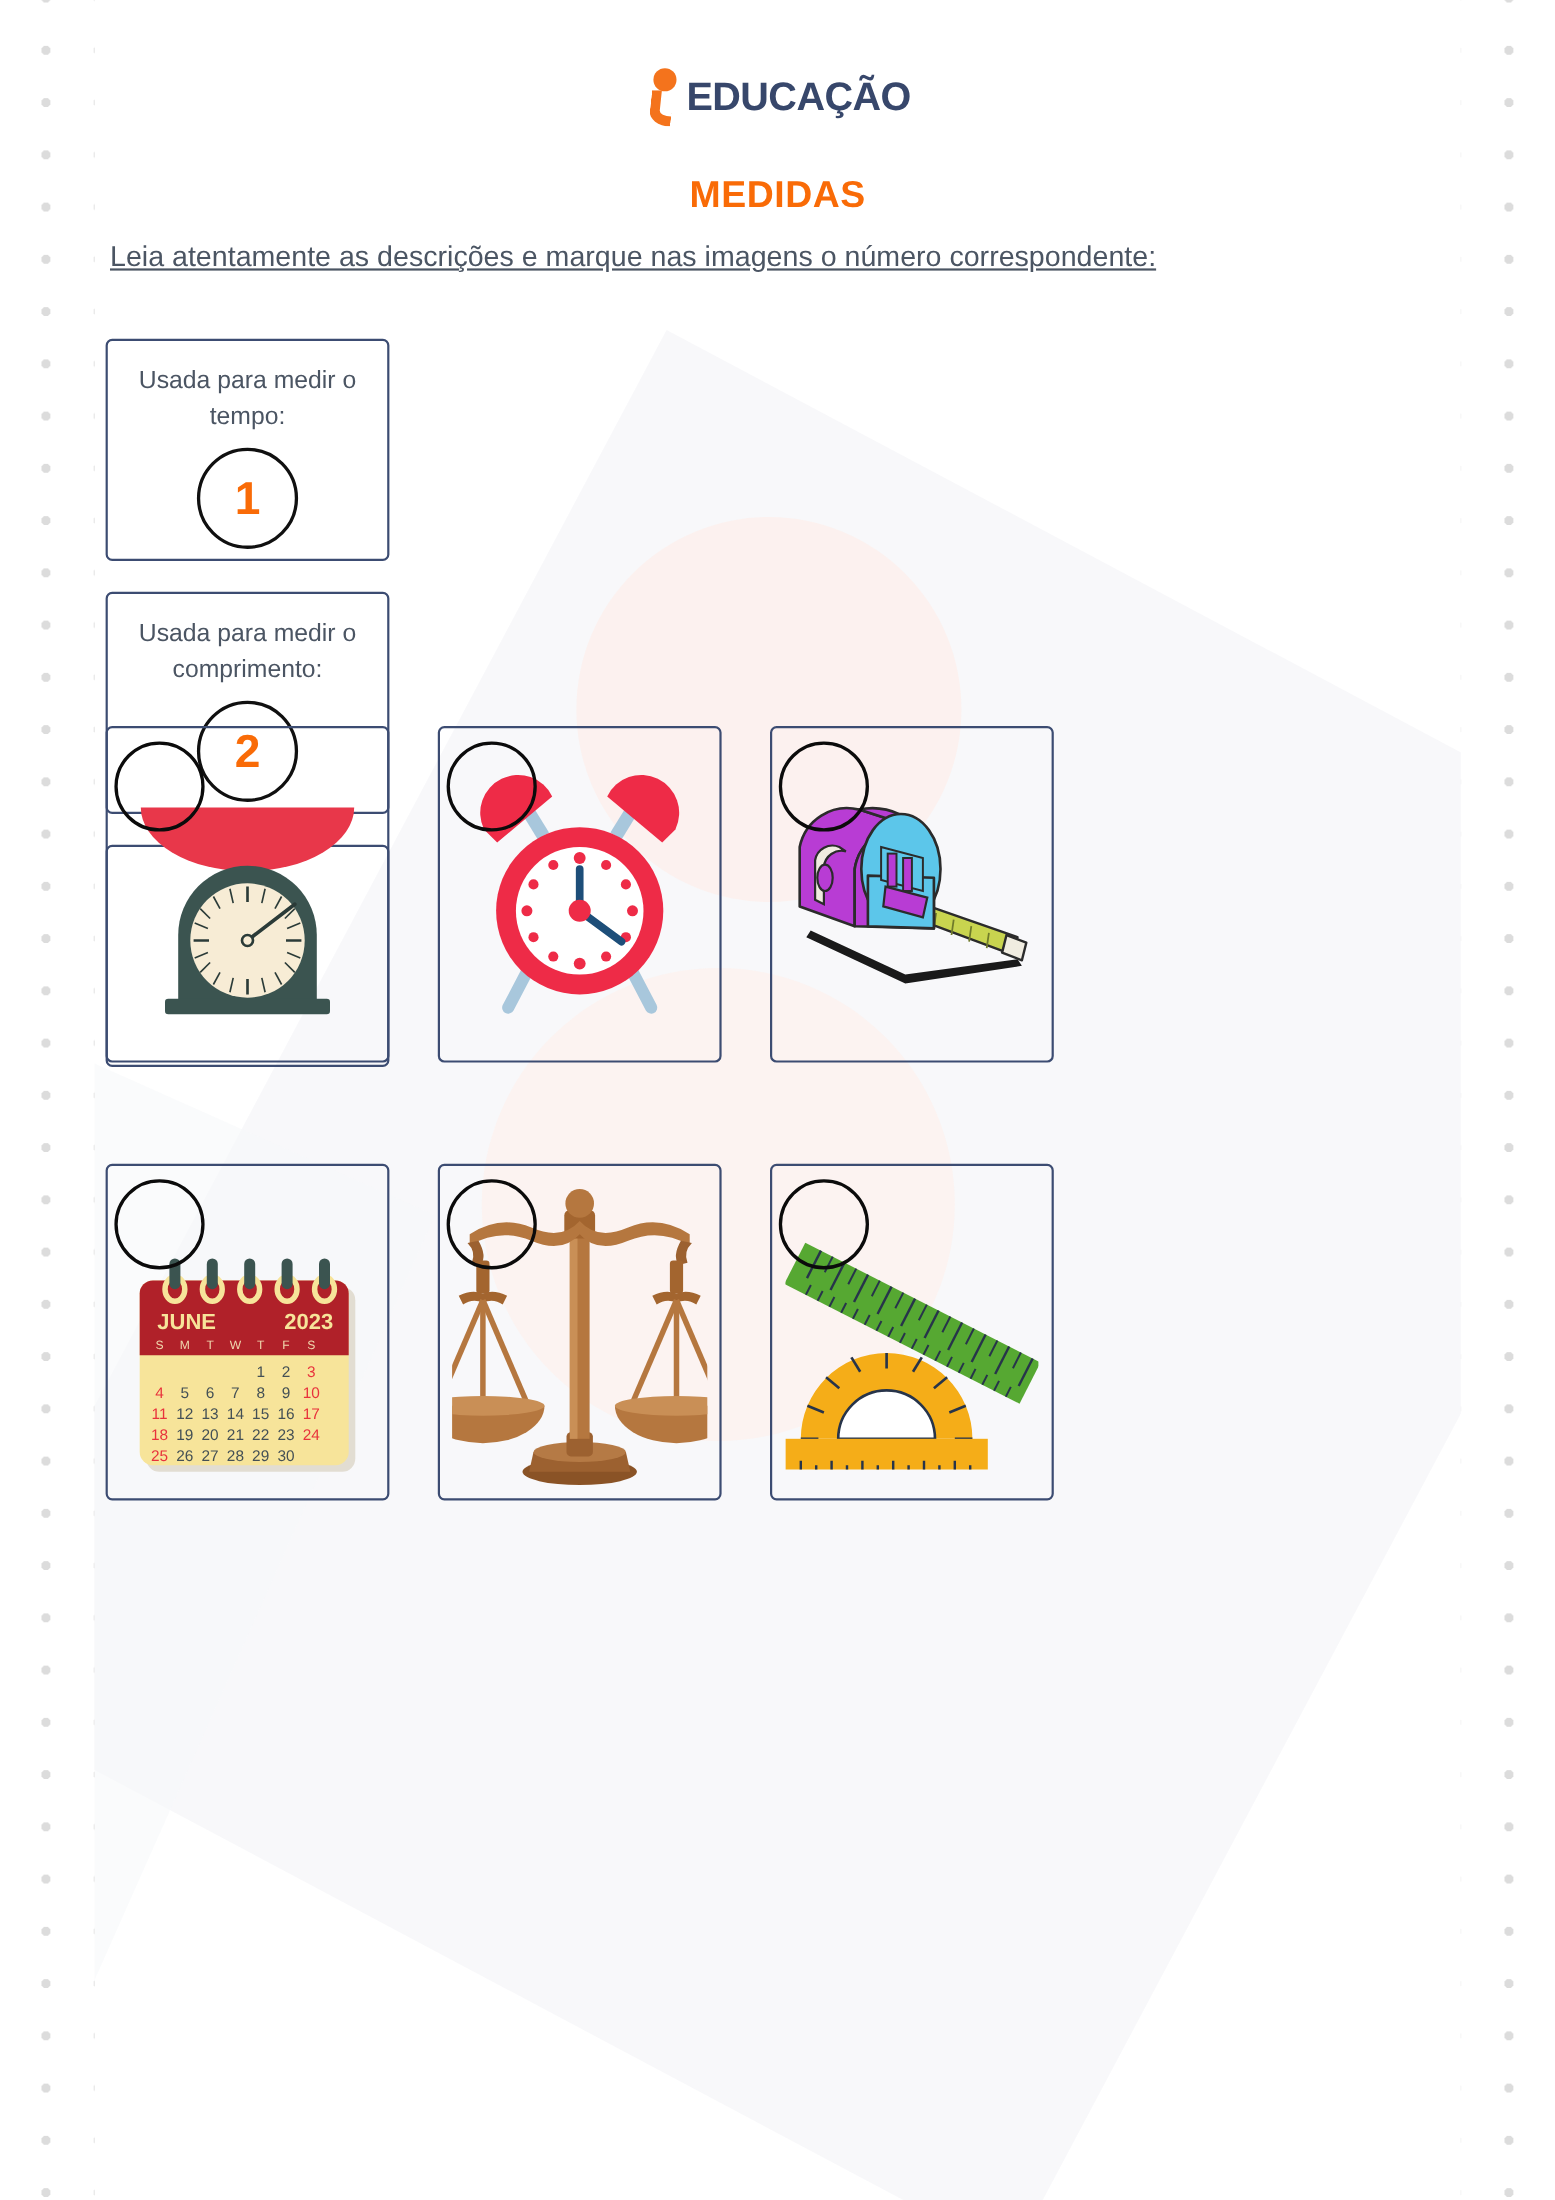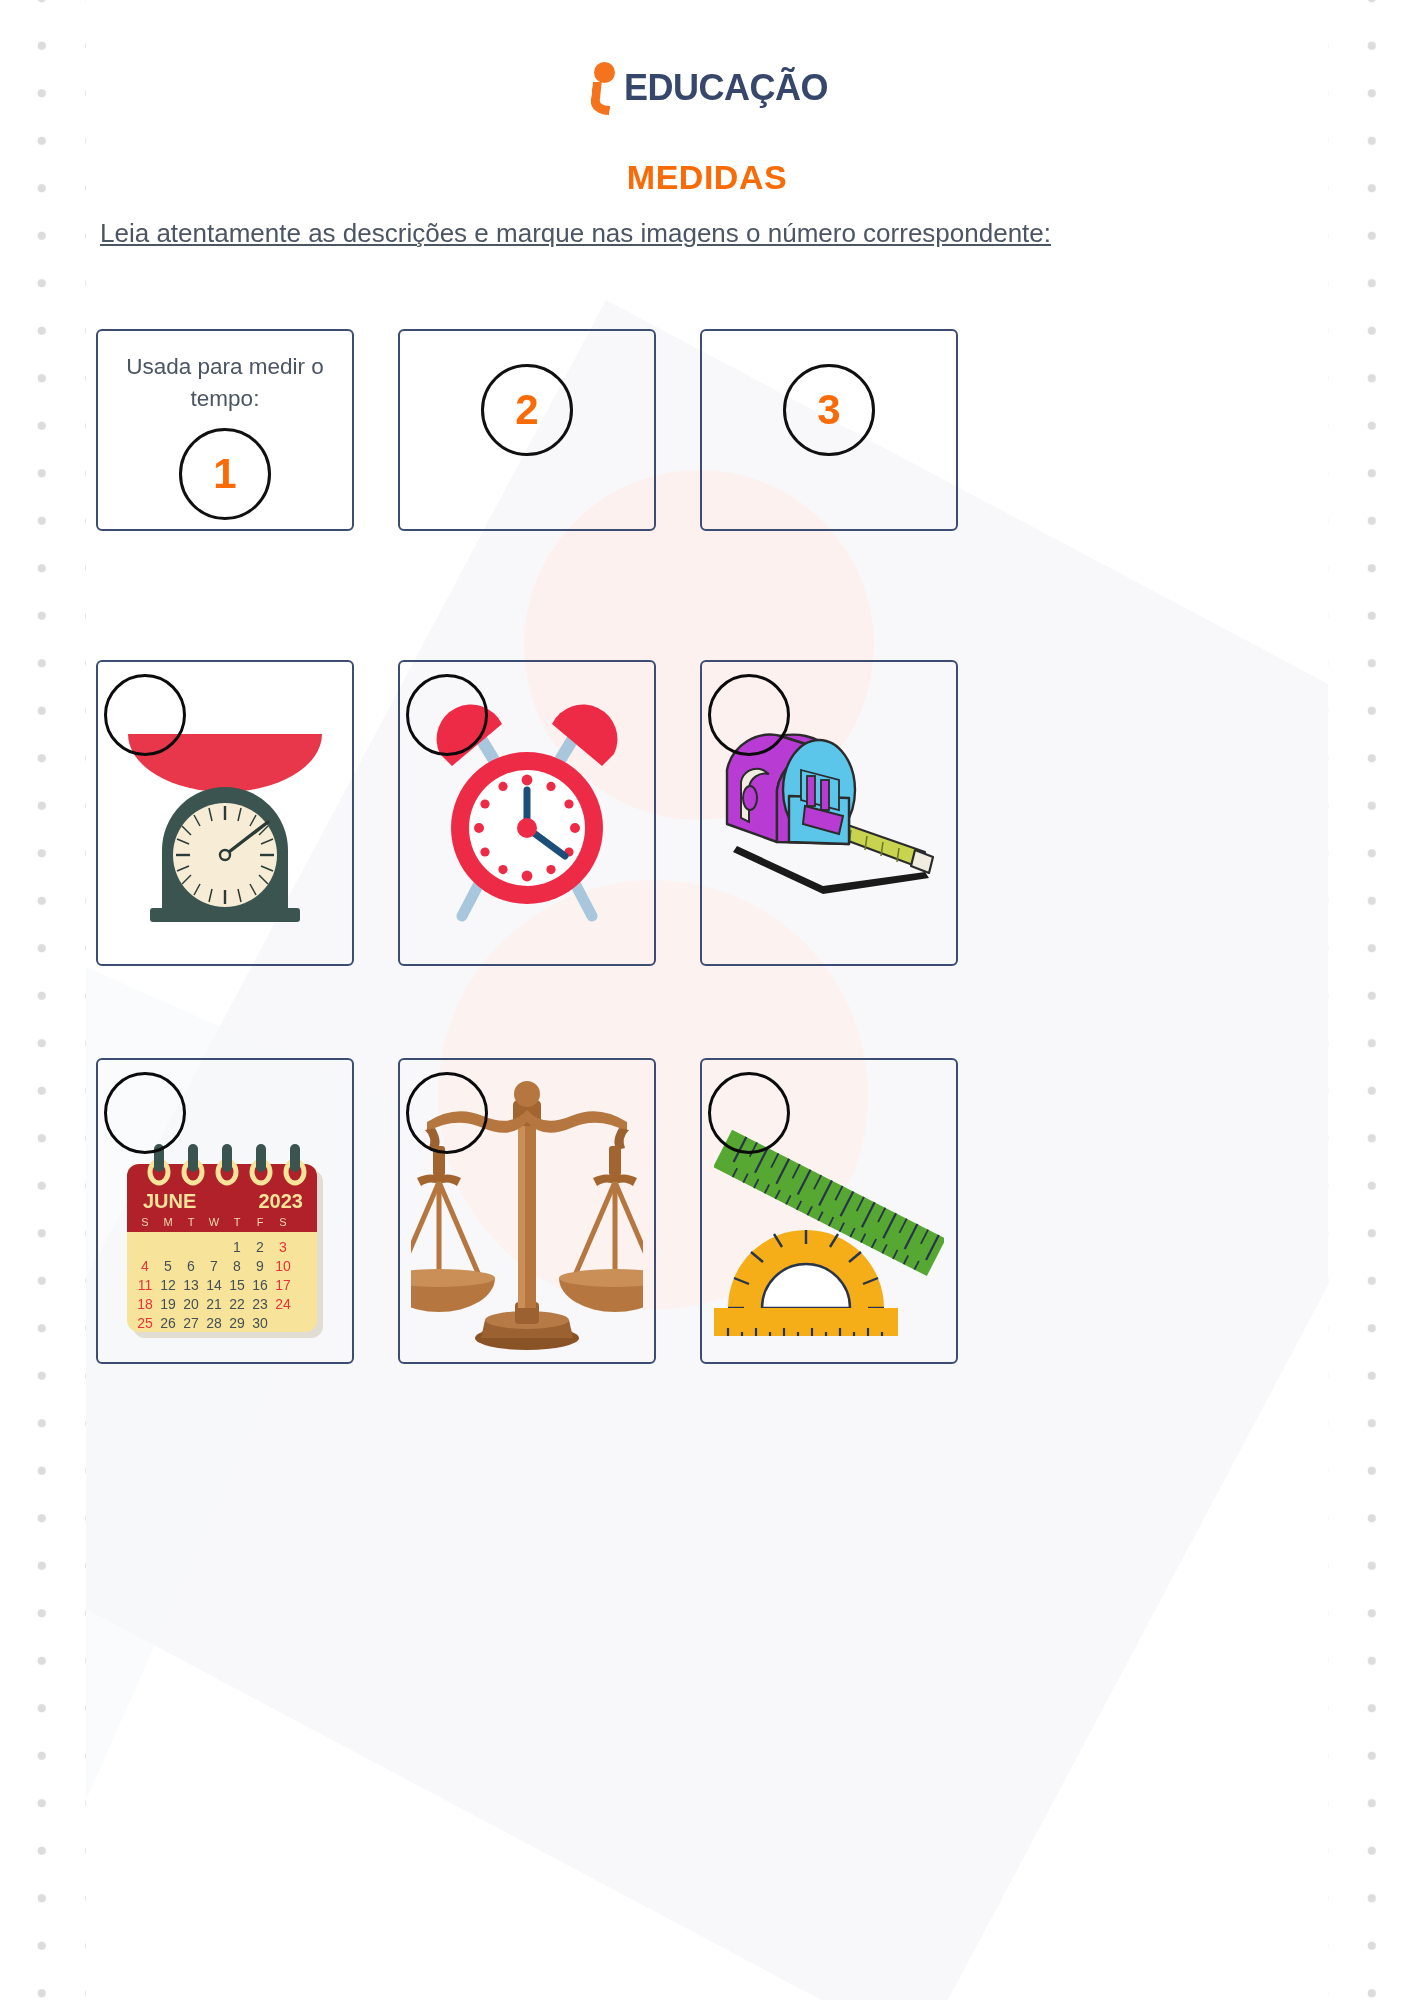--- a/index.html
+++ b/index.html
@@ -149,24 +149,25 @@
     font-size: 26px;
     line-height: 1.33;
     color: #4b5563;
     text-decoration: underline;
   }
 
   
   .desc-row {
     position: absolute;
     left: 10px;
-    top: 329px;
+    top: 308px;
     width: 1225px;
     display: flex;
-    gap: 44px;
+    gap: 28px;
+    flex-direction: column;
   }
   .desc-box {
     width: 258px;
     height: 202px;
     border: 2.5px solid #3c4c72;
     border-radius: 6px;
     background: transparent;
     display: flex;
     flex-direction: column;
     align-items: center;
@@ -264,20 +265,21 @@
     <div class="instruction">Leia atentamente as descrições e marque nas imagens o número correspondente:</div>
 
     <div class="desc-row">
 
       <div class="desc-box">
         <div class="desc-text">Usada para medir o tempo:</div>
         <div class="num-circle">1</div>
       </div>
 
       <div class="desc-box">
+        <div class="desc-text">Usada para medir o comprimento:</div>
         <div class="num-circle">2</div>
       </div>
 
       <div class="desc-box">
         <div class="num-circle">3</div>
       </div>
 
     </div>
 
     <div class="card-row row-a">

